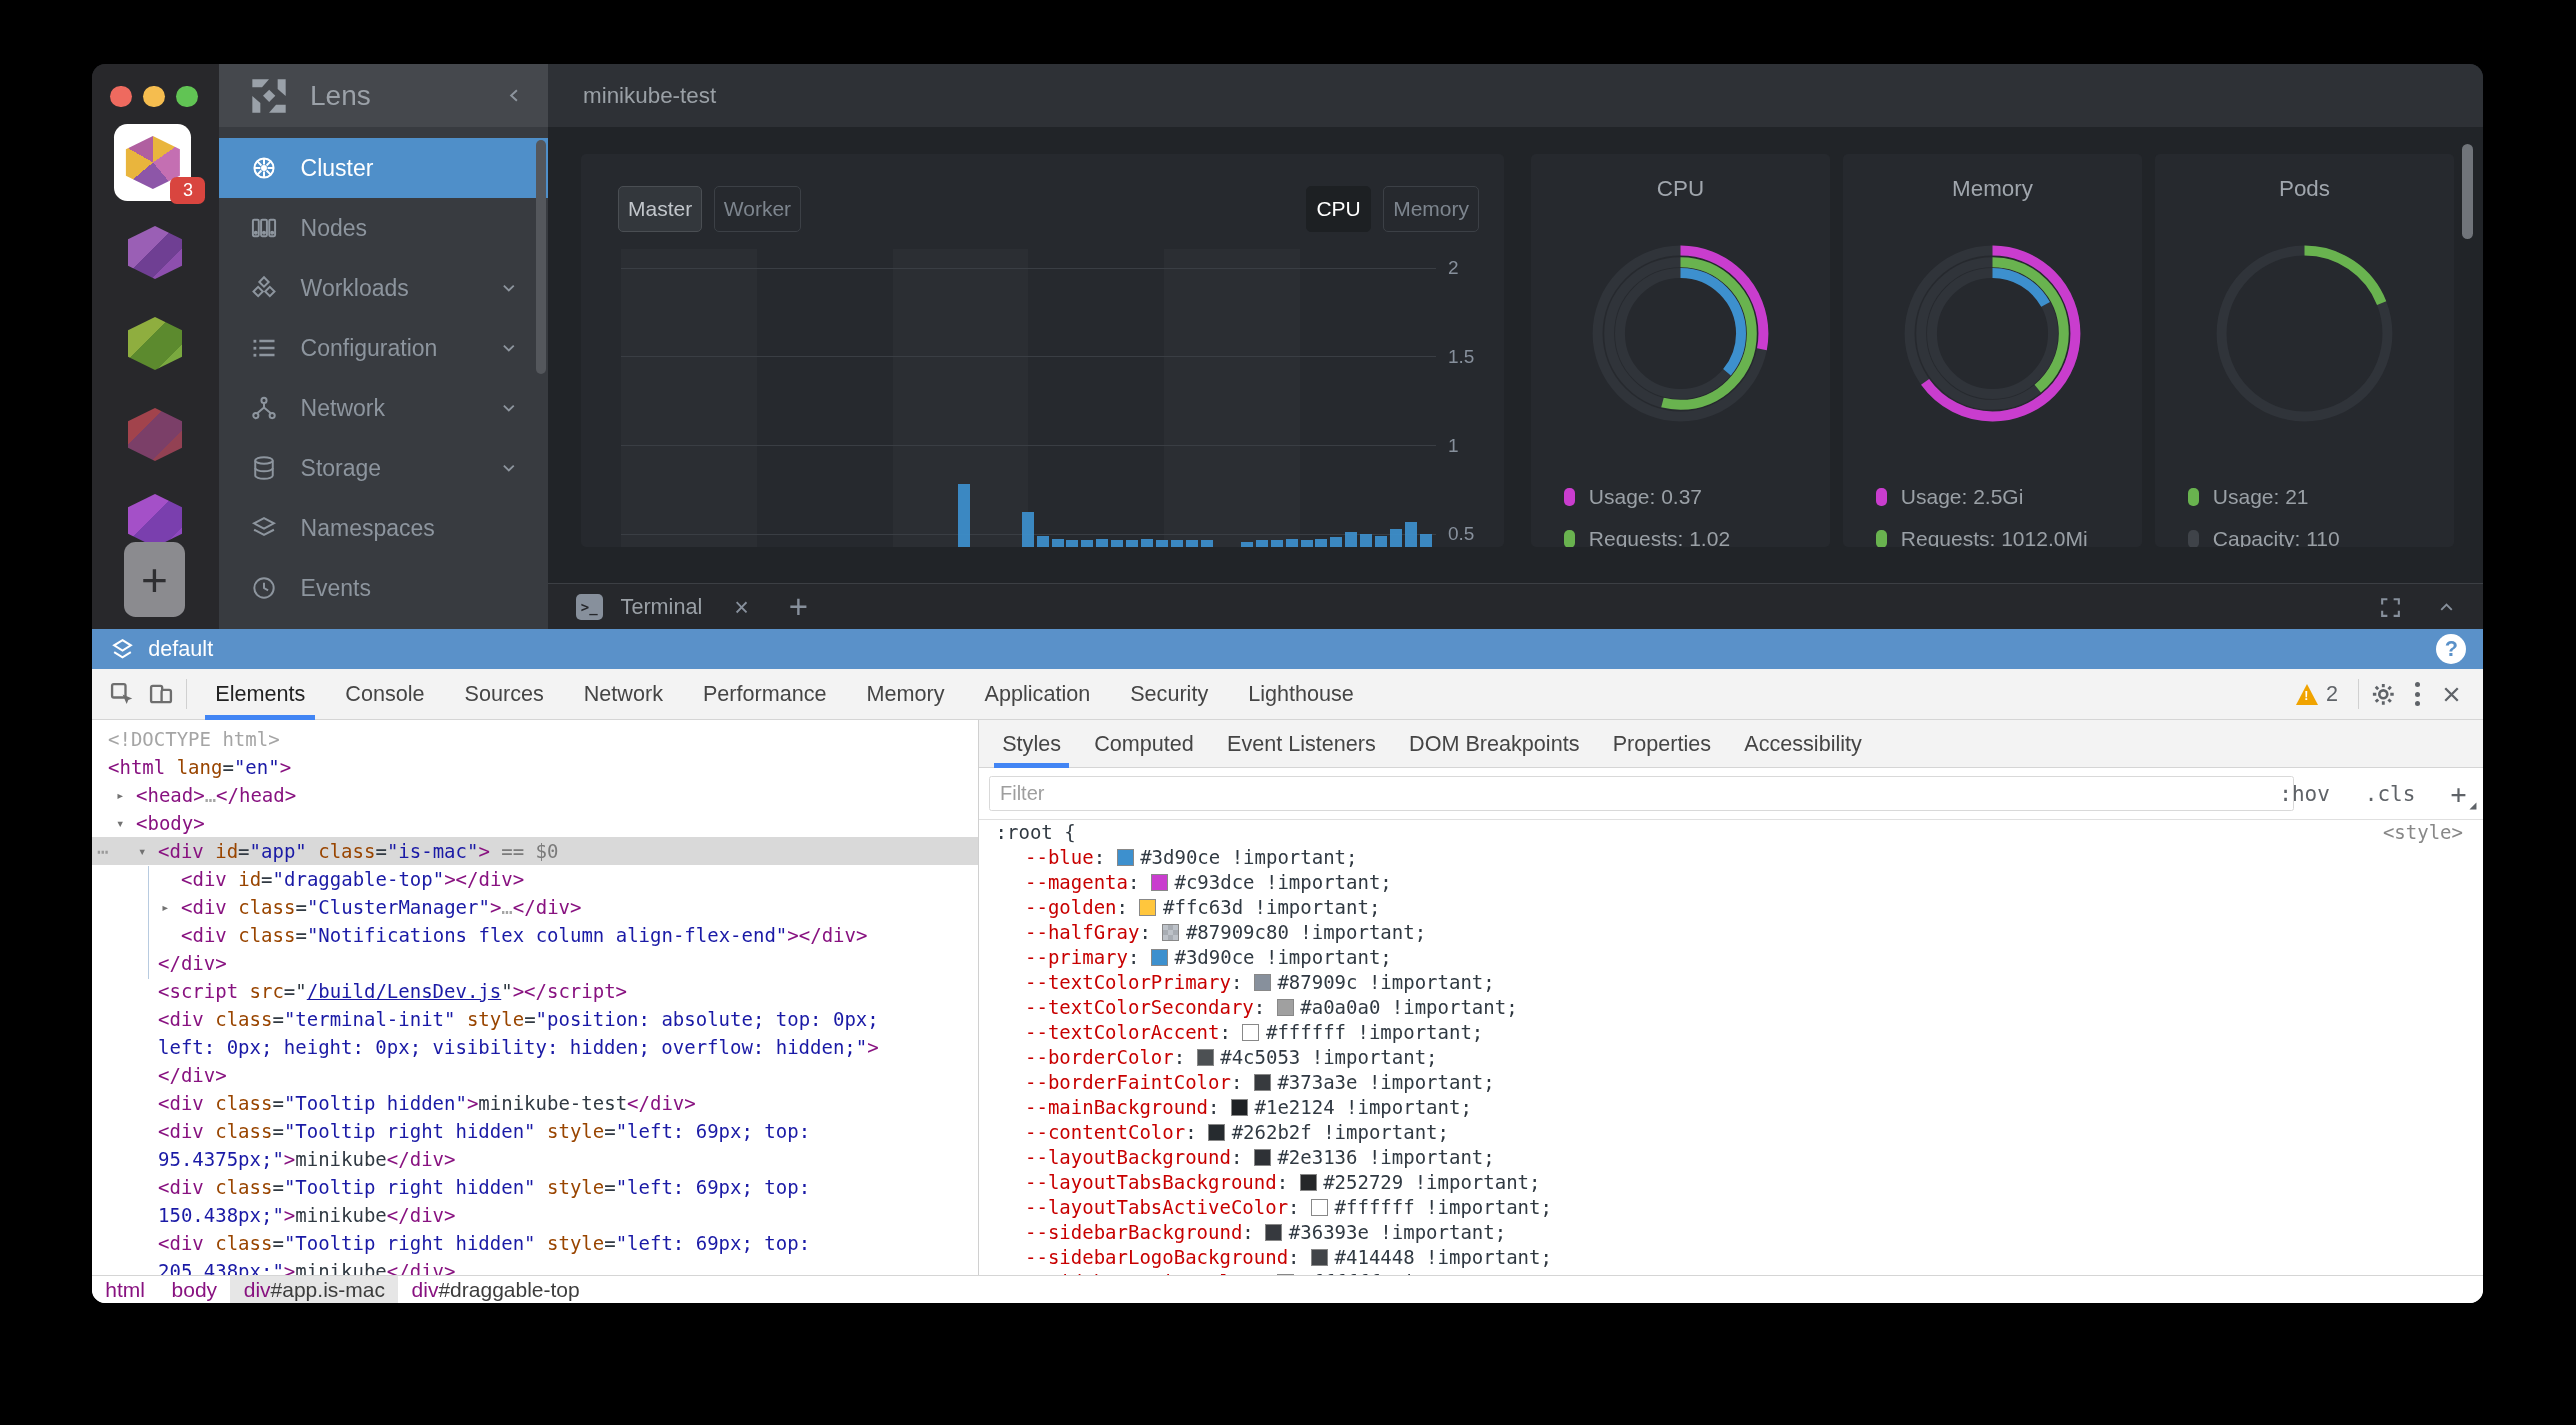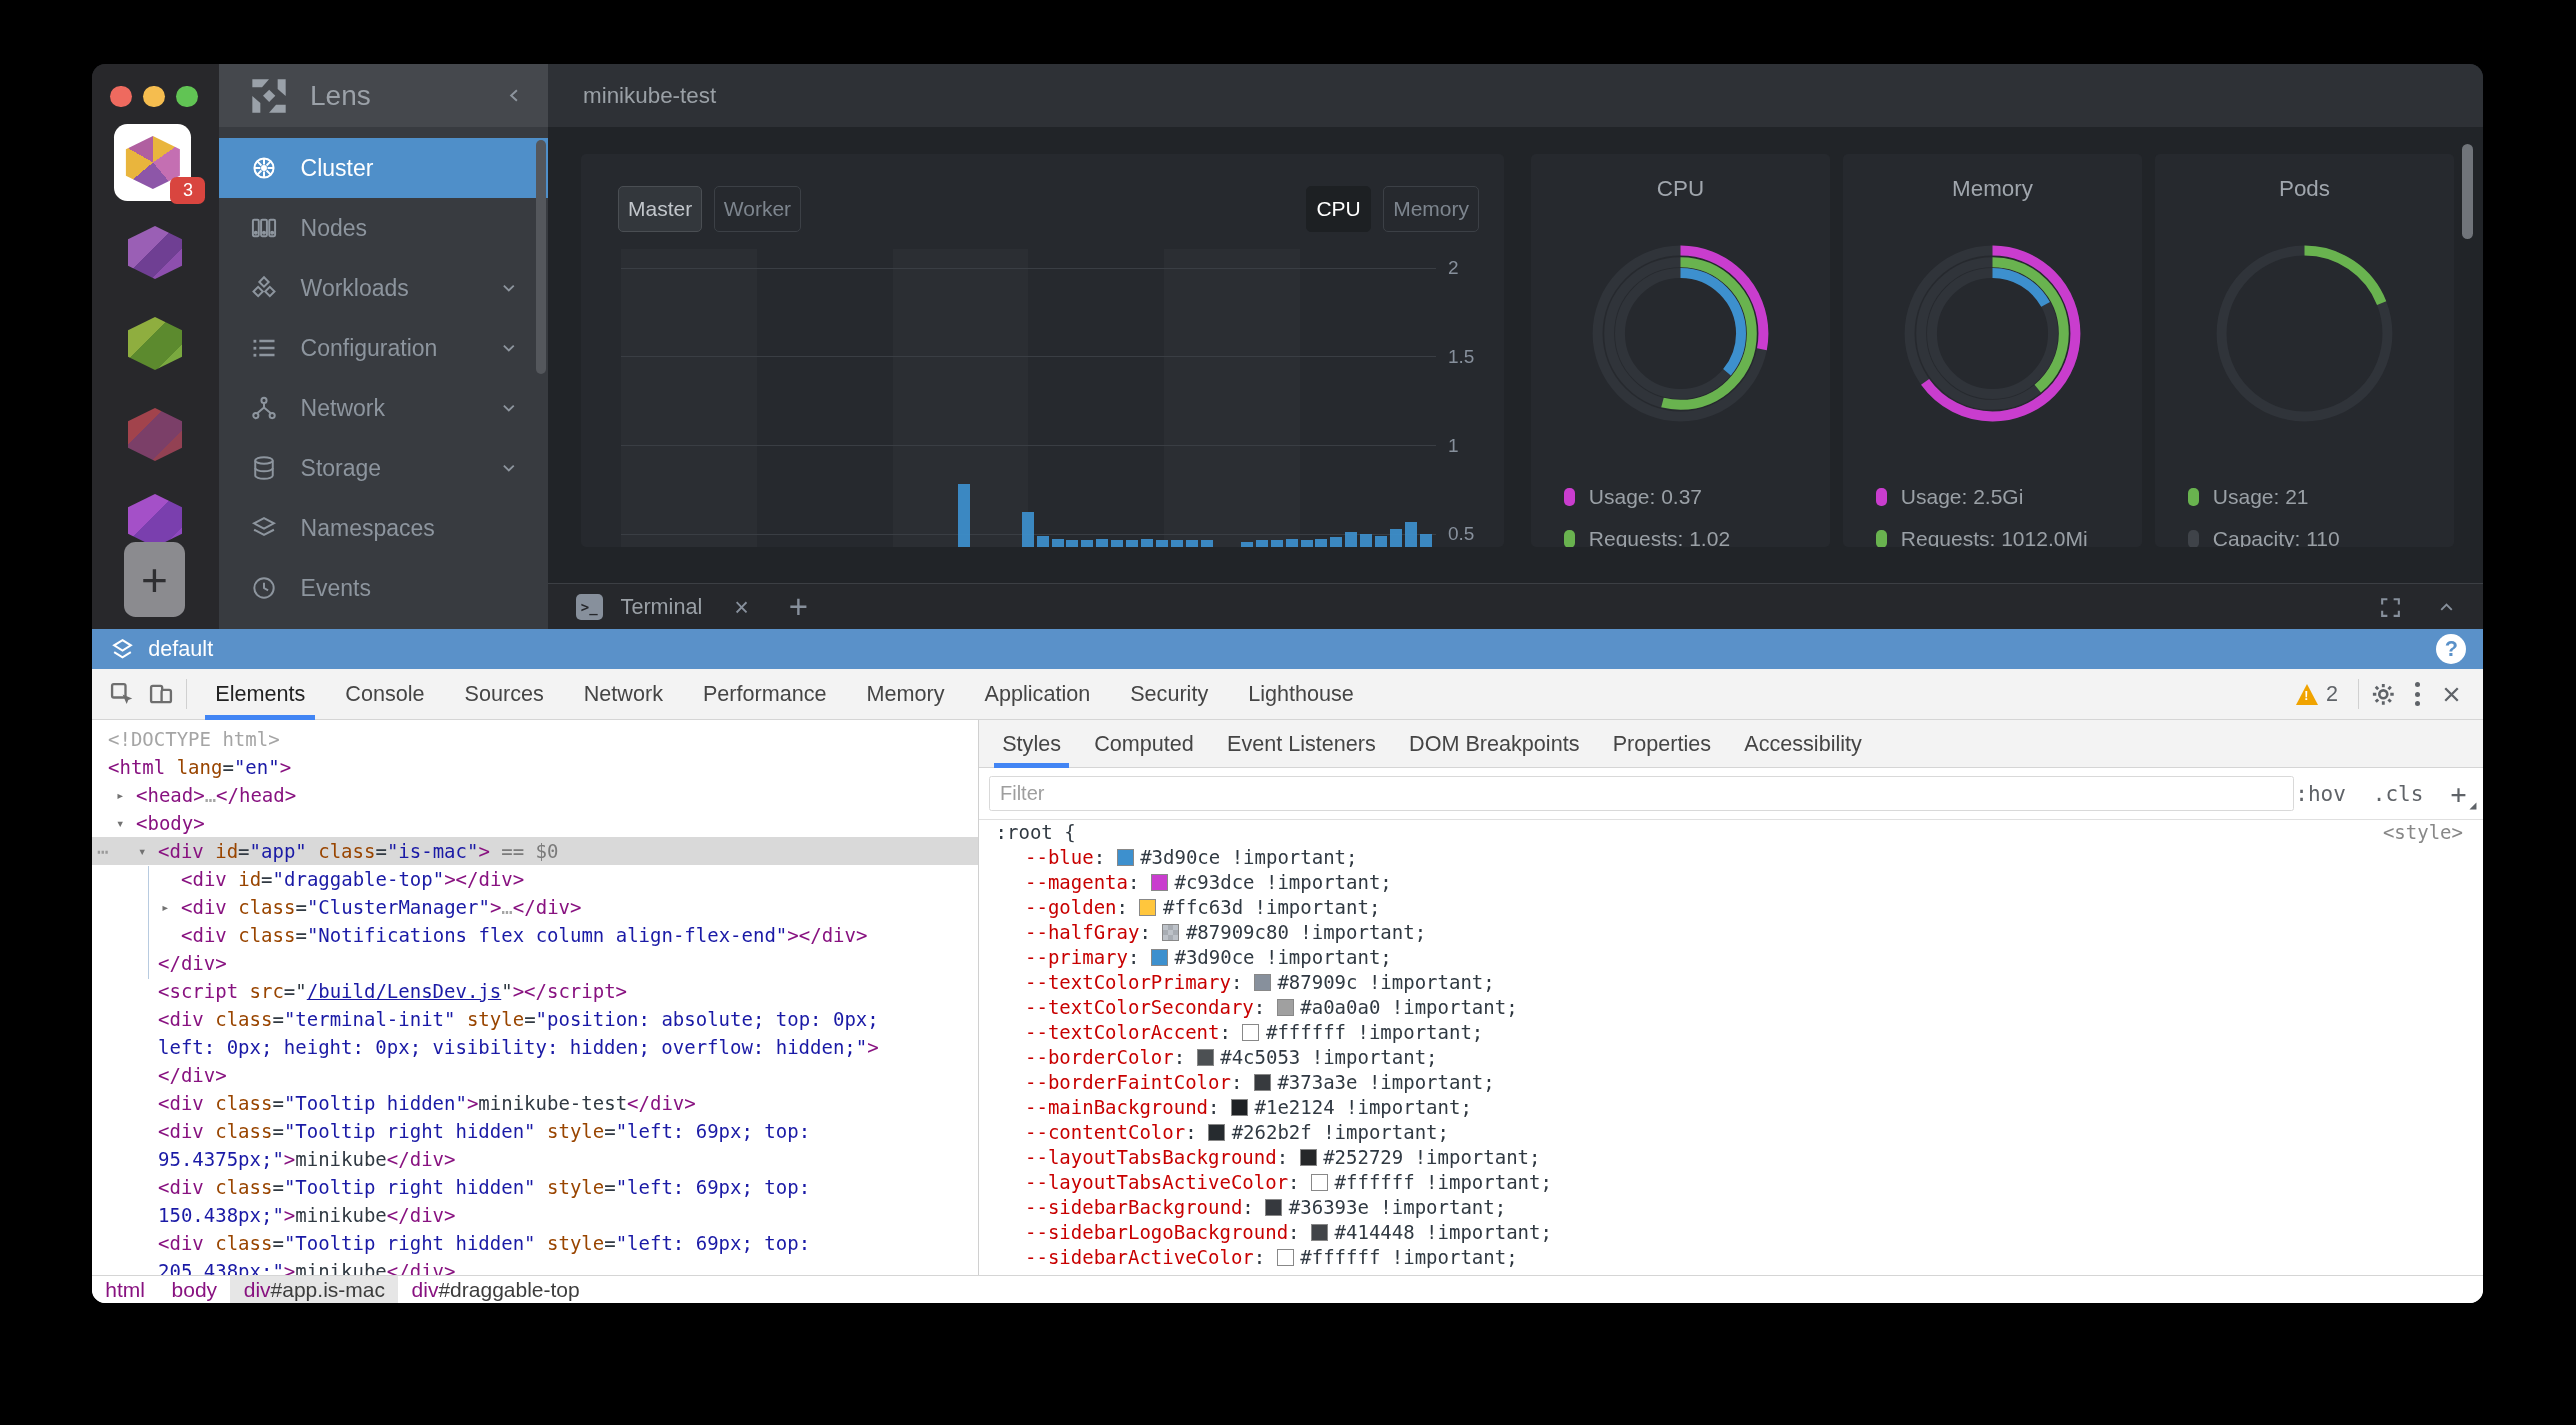--- a/index.html
+++ b/index.html
@@ -108,21 +108,21 @@
   .seg-t{color:#881280}.seg-a{color:#994500}.seg-v{color:#1a1aa6}.seg-p{color:#303942}
   .seg-g{color:#a5a5a5}.seg-eq{color:#7b7b7b}.seg-l{color:#1a1aa6;text-decoration:underline}
   .dt-styles{flex:1;height:100%;position:relative;overflow:hidden;}
   .st-tabs{height:48px;background:#f3f3f3;border-bottom:0.8px solid #d5d5d5;display:flex;align-items:center;padding-left:6.6px;box-sizing:border-box;}
   .st-tab{height:48px;display:flex;align-items:center;padding:0 16.6px;font-size:21.6px;color:#454545;position:relative;box-sizing:border-box;}
   .st-tab.active:after{content:"";position:absolute;left:8.3px;right:8.3px;bottom:0;height:4.1px;background:#4285f4;}
   .filter-row{height:51px;border-bottom:0.8px solid #e0e0e0;display:flex;align-items:center;position:relative;}
   .filter-input{margin-left:10px;width:1283px;height:33px;border:0.8px solid #d9d9d9;border-radius:2.5px;
                 font-size:20px;padding:0 10px;color:#333;outline:none;font-family:"Liberation Sans",sans-serif;}
   .filter-input::placeholder{color:#9e9e9e;}
-  .toggles{position:absolute;right:16.6px;display:flex;align-items:center;gap:27px;
+  .toggles{position:absolute;right:16.6px;display:flex;align-items:center;gap:35px;
            font-family:"DejaVu Sans Mono",monospace;font-size:21px;color:#5f6368;}
   .tog-add{font-size:26.6px;position:relative;}
   .tog-add i{position:absolute;right:-10px;bottom:-3.3px;font-style:normal;font-size:11.6px;color:#5f6368;}
   .rules{position:relative;font-family:"DejaVu Sans Mono",monospace;font-size:19px;color:#303942;}
   .rule-head{height:25px;line-height:25px;padding-left:16.6px;}
   .rule-src{position:absolute;right:20px;top:0;color:#888;}
   .prop-row{height:25px;line-height:25px;padding-left:46px;white-space:pre;}
   .prop-name{color:#c80000;}
   .swatch{display:inline-block;width:15px;height:15px;border:0.8px solid #888;vertical-align:-1.7px;margin-right:6.6px;}
   .swatch.checker{background-image:linear-gradient(rgba(135,144,156,.55),rgba(135,144,156,.55)),
@@ -535,20 +535,21 @@
               <div class="prop-row"><span class="prop-name">--golden</span>: <span class="swatch" style="background: rgb(255, 198, 61);"></span><span>#ffc63d !important;</span></div>
               <div class="prop-row"><span class="prop-name">--halfGray</span>: <span class="swatch checker"></span><span>#87909c80 !important;</span></div>
               <div class="prop-row"><span class="prop-name">--primary</span>: <span class="swatch" style="background: rgb(61, 144, 206);"></span><span>#3d90ce !important;</span></div>
               <div class="prop-row"><span class="prop-name">--textColorPrimary</span>: <span class="swatch" style="background: rgb(135, 144, 156);"></span><span>#87909c !important;</span></div>
               <div class="prop-row"><span class="prop-name">--textColorSecondary</span>: <span class="swatch" style="background: rgb(160, 160, 160);"></span><span>#a0a0a0 !important;</span></div>
               <div class="prop-row"><span class="prop-name">--textColorAccent</span>: <span class="swatch" style="background: rgb(255, 255, 255);"></span><span>#ffffff !important;</span></div>
               <div class="prop-row"><span class="prop-name">--borderColor</span>: <span class="swatch" style="background: rgb(76, 80, 83);"></span><span>#4c5053 !important;</span></div>
               <div class="prop-row"><span class="prop-name">--borderFaintColor</span>: <span class="swatch" style="background: rgb(55, 58, 62);"></span><span>#373a3e !important;</span></div>
               <div class="prop-row"><span class="prop-name">--mainBackground</span>: <span class="swatch" style="background: rgb(30, 33, 36);"></span><span>#1e2124 !important;</span></div>
               <div class="prop-row"><span class="prop-name">--contentColor</span>: <span class="swatch" style="background: rgb(38, 43, 47);"></span><span>#262b2f !important;</span></div>
+              <div class="prop-row"><span class="prop-name">--layoutBackground</span>: <span class="swatch" style="background: rgb(46, 49, 54);"></span><span>#2e3136 !important;</span></div>
               <div class="prop-row"><span class="prop-name">--layoutTabsBackground</span>: <span class="swatch" style="background: rgb(37, 39, 41);"></span><span>#252729 !important;</span></div>
               <div class="prop-row"><span class="prop-name">--layoutTabsActiveColor</span>: <span class="swatch" style="background: rgb(255, 255, 255);"></span><span>#ffffff !important;</span></div>
               <div class="prop-row"><span class="prop-name">--sidebarBackground</span>: <span class="swatch" style="background: rgb(54, 57, 62);"></span><span>#36393e !important;</span></div>
               <div class="prop-row"><span class="prop-name">--sidebarLogoBackground</span>: <span class="swatch" style="background: rgb(65, 68, 72);"></span><span>#414448 !important;</span></div>
               <div class="prop-row"><span class="prop-name">--sidebarActiveColor</span>: <span class="swatch" style="background: rgb(255, 255, 255);"></span><span>#ffffff !important;</span></div>
             </div>
         </div>
       </div>
     </div>
     <div class="dt-crumbs" id="crumbs">

